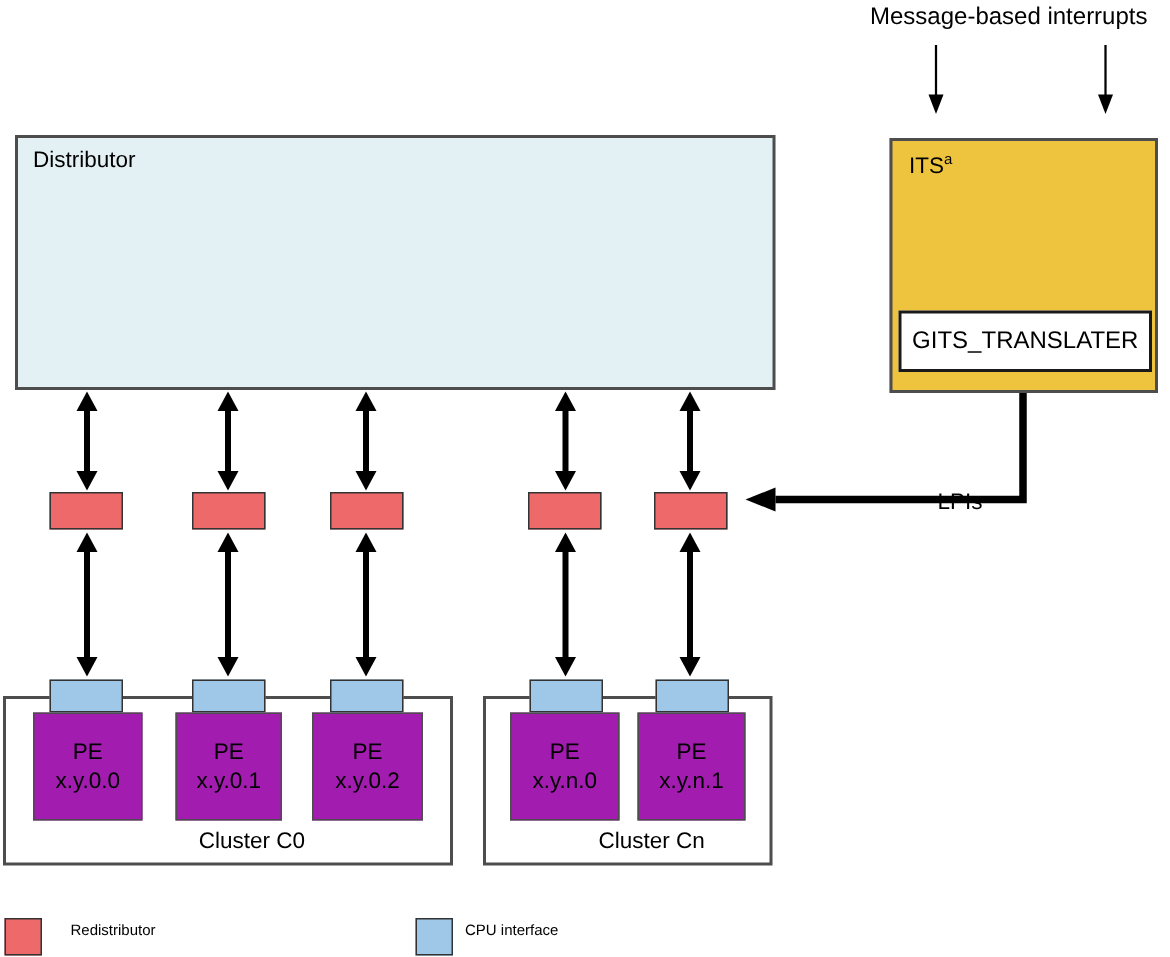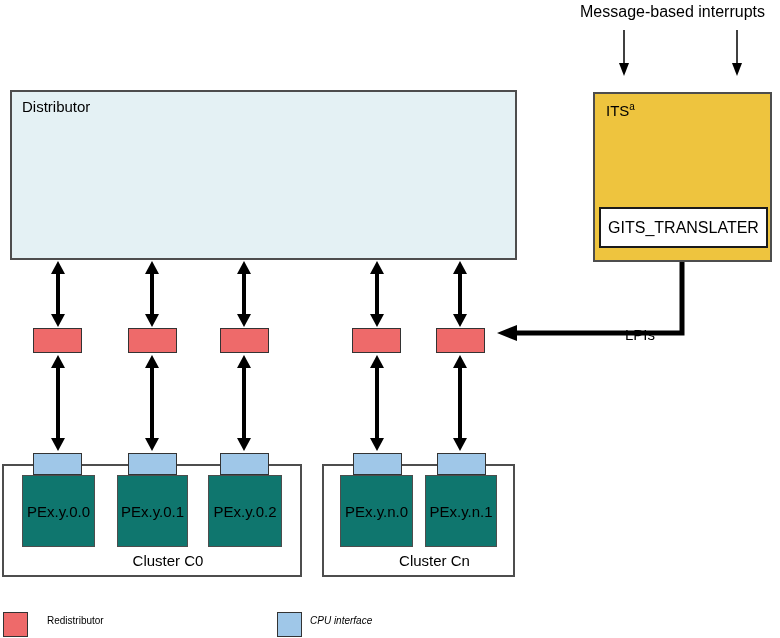--- a/index.html
+++ b/index.html
@@ -60,37 +60,37 @@
 
   .cpuif {
     top: 453px; width: 49px; height: 22px;
     background: var(--cpu-interface-fill, #9fc7e8);
     border: 1.5px solid #333333;
     z-index: 3;
   }
 
   .pe {
     top: 475px; height: 72px;
-    background: #0f766e;
+    background: #a21caf;
     border: 1.5px solid var(--border-dark, #4d4d4d);
-    display: flex; flex-direction: row;
+    display: flex; flex-direction: column;
     align-items: center; justify-content: center;
     font-size: 15px; line-height: 19px; text-align: right;
     z-index: 2;
   }
 
   .swatch {
     top: 612px; width: 25px; height: 25px;
     border: 1.5px solid #333333;
   }
   #legend-redis-swatch { left: 3px; background: var(--redistributor-fill, #ee6a6a); }
   #legend-cpu-swatch   { left: 277px; background: var(--cpu-interface-fill, #9fc7e8); }
   .legend-text { top: 615px; font-size: 10px; }
   #legend-redis-label { left: 47px; }
-  #legend-cpu-label   { left: 310px; font-style: italic; }
+  #legend-cpu-label   { left: 310px; }
 
   #arrow-layer {
     position: absolute; left: 0; top: 0;
     pointer-events: none; z-index: 5;
   }
   #arrow-layer line, #arrow-layer path { stroke: var(--arrow, #000000); fill: none; }
   #arrow-layer polygon { fill: var(--arrow, #000000); stroke: none; }
 </style>
 </head>
 <body>

